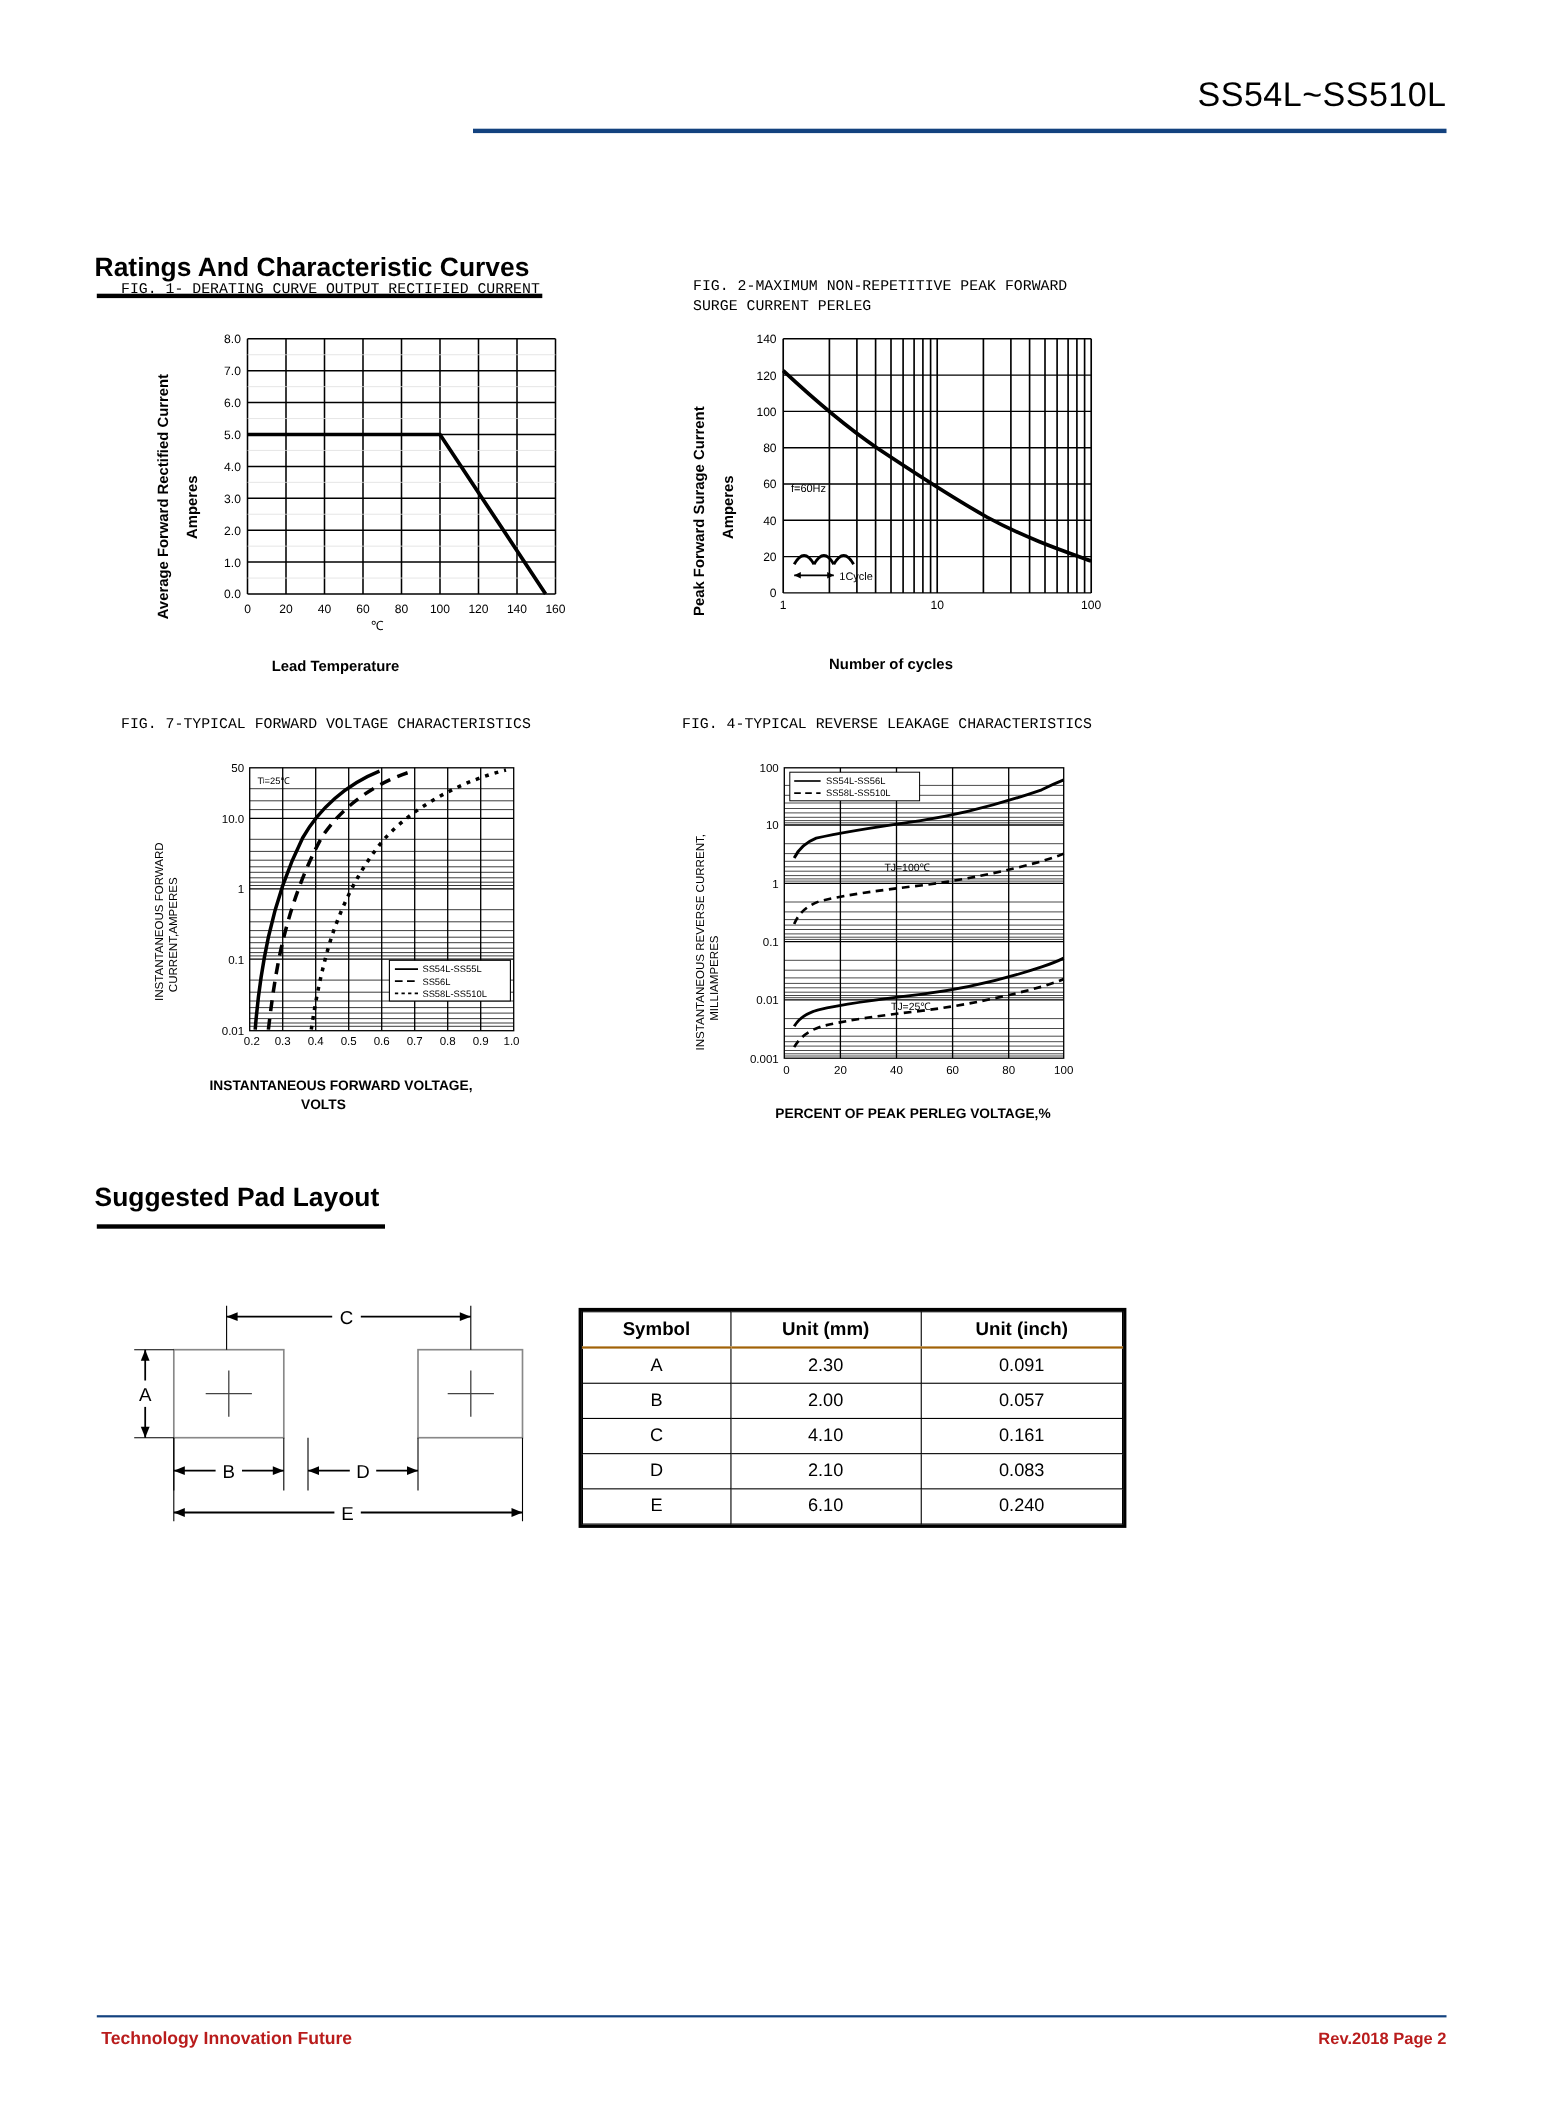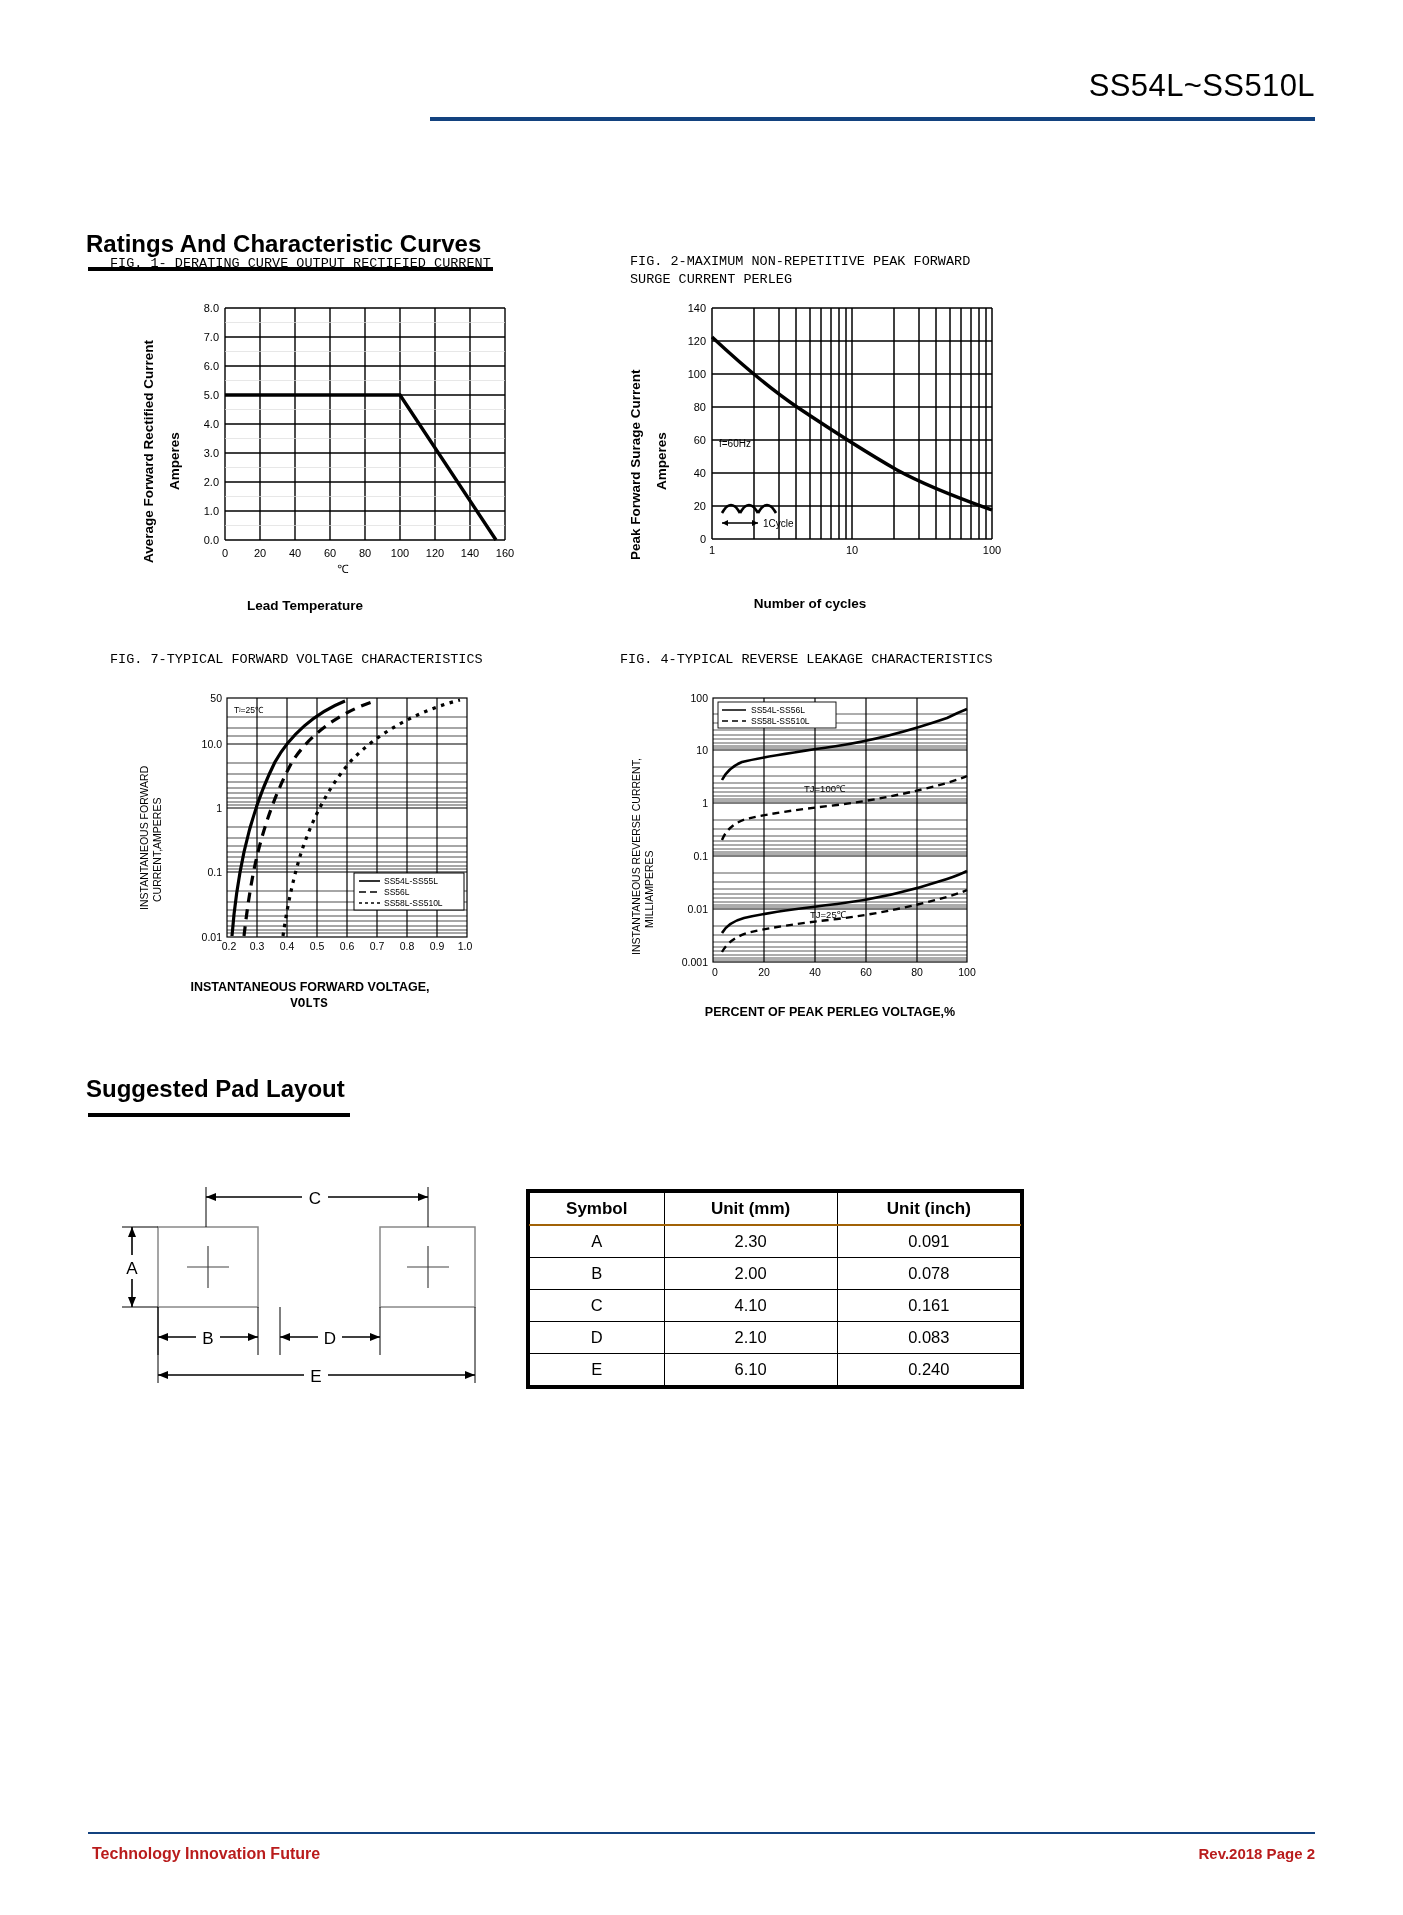--- a/index.html
+++ b/index.html
@@ -285,21 +285,21 @@
         <text x="187" y="270">0.5</text>
         <text x="217" y="270">0.6</text>
         <text x="247" y="270">0.7</text>
         <text x="277" y="270">0.8</text>
         <text x="307" y="270">0.9</text>
         <text x="335" y="270">1.0</text>
       </g>
     </svg>
   </div>
   <div class="axlbl" style="left:160px;top:980px;width:300px;font-size:12.5px;">INSTANTANEOUS FORWARD VOLTAGE,</div>
-  <div class="axlbl" style="left:159px;top:997px;width:300px;font-size:12.5px;font-family:Liberation Mono, monospace;">VOLTS</div>
+  <div class="axlbl" style="left:144px;top:997px;width:300px;font-size:12.5px;">VOLTS</div>
 
   <div class="figcap" style="left:620px;top:651px;width:420px;">FIG. 4-TYPICAL REVERSE LEAKAGE CHARACTERISTICS</div>
 
   <div class="fig" style="left:622px;top:680px;">
     <svg width="420" height="330" viewBox="0 0 420 330">
       <text x="18" y="275" font-size="10.5" font-family="Liberation Sans, sans-serif" transform="rotate(-90 18 275)">INSTANTANEOUS REVERSE CURRENT,</text>
       <text x="31" y="248" font-size="10.5" font-family="Liberation Sans, sans-serif" transform="rotate(-90 31 248)">MILLIAMPERES</text>
 
       <g font-size="10.5" font-family="Liberation Sans, sans-serif" text-anchor="end">
         <text x="86" y="22">100</text>
@@ -472,21 +472,21 @@
       <th>Unit (inch)</th>
     </tr>
     <tr>
       <td>A</td>
       <td>2.30</td>
       <td>0.091</td>
     </tr>
     <tr>
       <td>B</td>
       <td>2.00</td>
-      <td>0.078</td>
+      <td>0.057</td>
     </tr>
     <tr>
       <td>C</td>
       <td>4.10</td>
       <td>0.161</td>
     </tr>
     <tr>
       <td>D</td>
       <td>2.10</td>
       <td>0.083</td>

